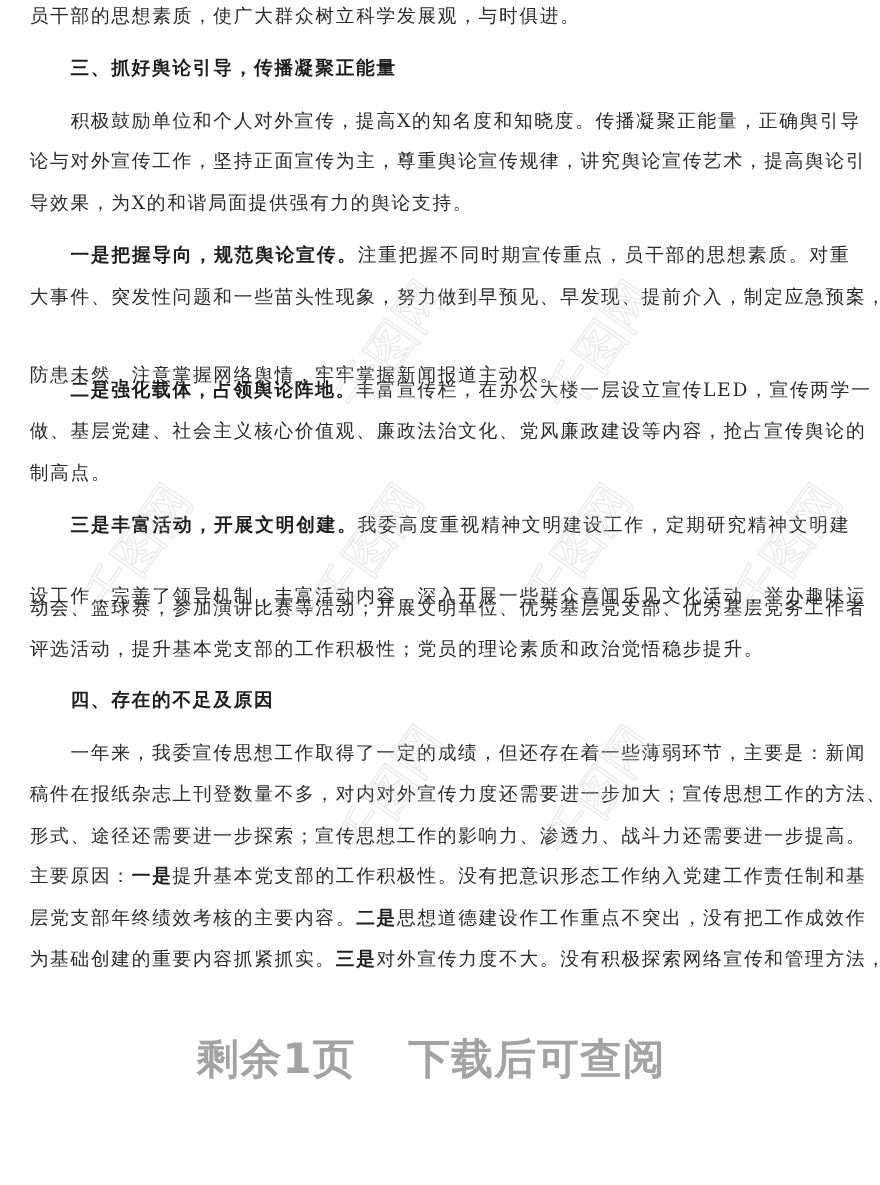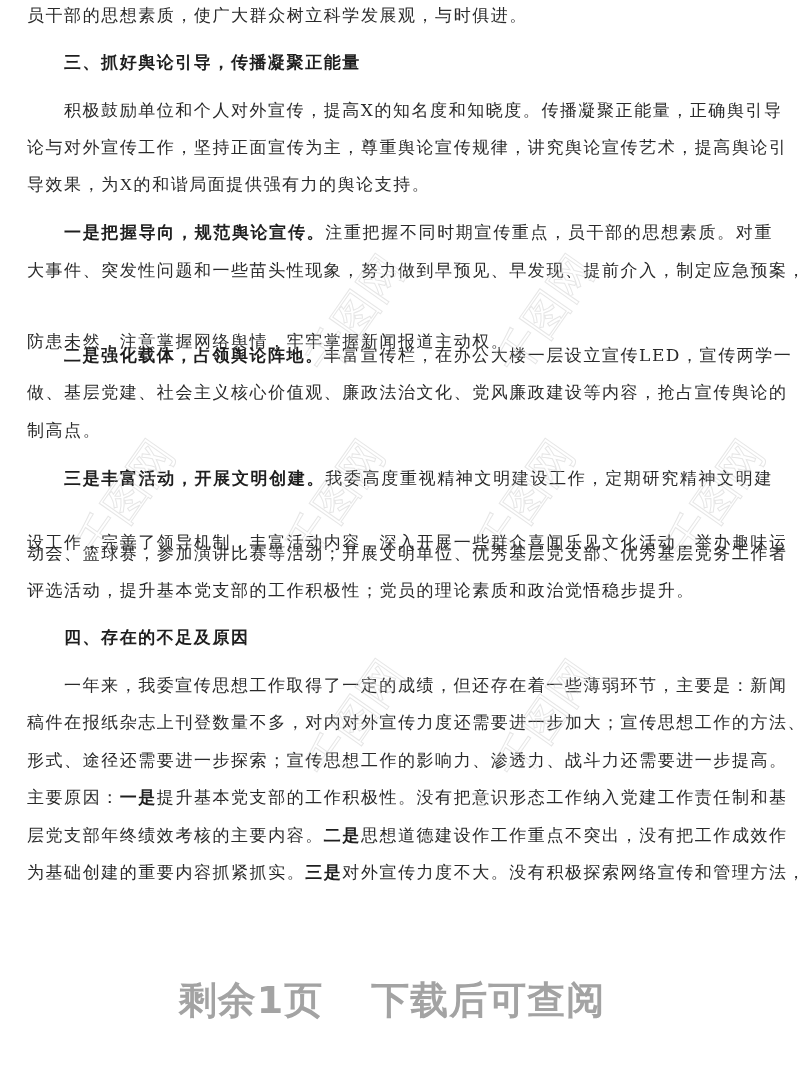--- a/index.html
+++ b/index.html
@@ -13,40 +13,40 @@
     position: absolute; left: 0; width: 746px;
     font-size: 17px; height: 24px; line-height: 24px;
     white-space: nowrap; letter-spacing: 1.55px;
     text-align: justify; text-align-last: justify;
   }
   .line.last { text-align-last: left; }
   .indent { padding-left: 37px; width: 709px; }
   .h { font-weight: bold; color: #1e1e1e; }
   .b { font-weight: bold; color: #1e1e1e; }
   .footer {
-    position: absolute; left: 0; width: 784px; top: 975px; text-align: center;
+    position: absolute; left: 0; width: 784px; top: 937px; text-align: center;
     font-family: "DejaVu Sans", "Liberation Sans", sans-serif;
     font-weight: bold; font-size: 38px; color: #a3a3a3; letter-spacing: 1px;
   }
   .footer .gap { display: inline-block; width: 48px; }
   .wm {
     position: absolute; font-family: "DejaVu Sans", sans-serif; font-size: 44px;
     color: transparent; -webkit-text-stroke: 1px rgba(200,200,200,0.45);
     transform: rotate(-55deg); white-space: nowrap; pointer-events: none;
   }
 </style>
 </head>
 <body>
 
 <div class="page" id="page">
     <div class="line last" style="top: 3px;"><span>员干部的思想素质，使广大群众树立科学发展观，与时俱进。</span></div>
     <div class="line indent last h" style="top: 50px;"><span class="b">三、抓好舆论引导，传播凝聚正能量</span></div>
     <div class="line indent" style="top: 98px;"><span>积极鼓励单位和个人对外宣传，提高X的知名度和知晓度。传播凝聚正能量，正确舆引导</span></div>
     <div class="line" style="top: 135px;"><span>论与对外宣传工作，坚持正面宣传为主，尊重舆论宣传规律，讲究舆论宣传艺术，提高舆论引</span></div>
-    <div class="line last" style="top: 173px; font-family: Liberation Serif, serif;"><span>导效果，为X的和谐局面提供强有力的舆论支持。</span></div>
+    <div class="line last" style="top: 173px;"><span>导效果，为X的和谐局面提供强有力的舆论支持。</span></div>
     <div class="line indent" style="top: 220px;"><span class="b">一是把握导向，规范舆论宣传。</span><span>注重把握不同时期宣传重点，员干部的思想素质。对重</span></div>
     <div class="line" style="top: 258px;"><span>大事件、突发性问题和一些苗头性现象，努力做到早预见、早发现、提前介入，制定应急预案，</span></div>
     <div class="line last" style="top: 295px; margin-top: 34px;"><span>防患未然，注意掌握网络舆情，牢牢掌握新闻报道主动权。</span></div>
     <div class="line indent" style="top: 343px;"><span class="b">二是强化载体，占领舆论阵地。</span><span>丰富宣传栏，在办公大楼一层设立宣传LED，宣传两学一</span></div>
     <div class="line" style="top: 380px;"><span>做、基层党建、社会主义核心价值观、廉政法治文化、党风廉政建设等内容，抢占宣传舆论的</span></div>
     <div class="line last" style="top: 418px;"><span>制高点。</span></div>
     <div class="line indent" style="top: 466px;"><span class="b">三是丰富活动，开展文明创建。</span><span>我委高度重视精神文明建设工作，定期研究精神文明建</span></div>
     <div class="line" style="top: 530px;"><span>设工作，完善了领导机制，丰富活动内容，深入开展一些群众喜闻乐见文化活动，举办趣味运</span></div>
     <div class="line" style="top: 541px;"><span>动会、篮球赛，参加演讲比赛等活动；开展文明单位、优秀基层党支部、优秀基层党务工作者</span></div>
     <div class="line last" style="top: 578px;"><span>评选活动，提升基本党支部的工作积极性；党员的理论素质和政治觉悟稳步提升。</span></div>

